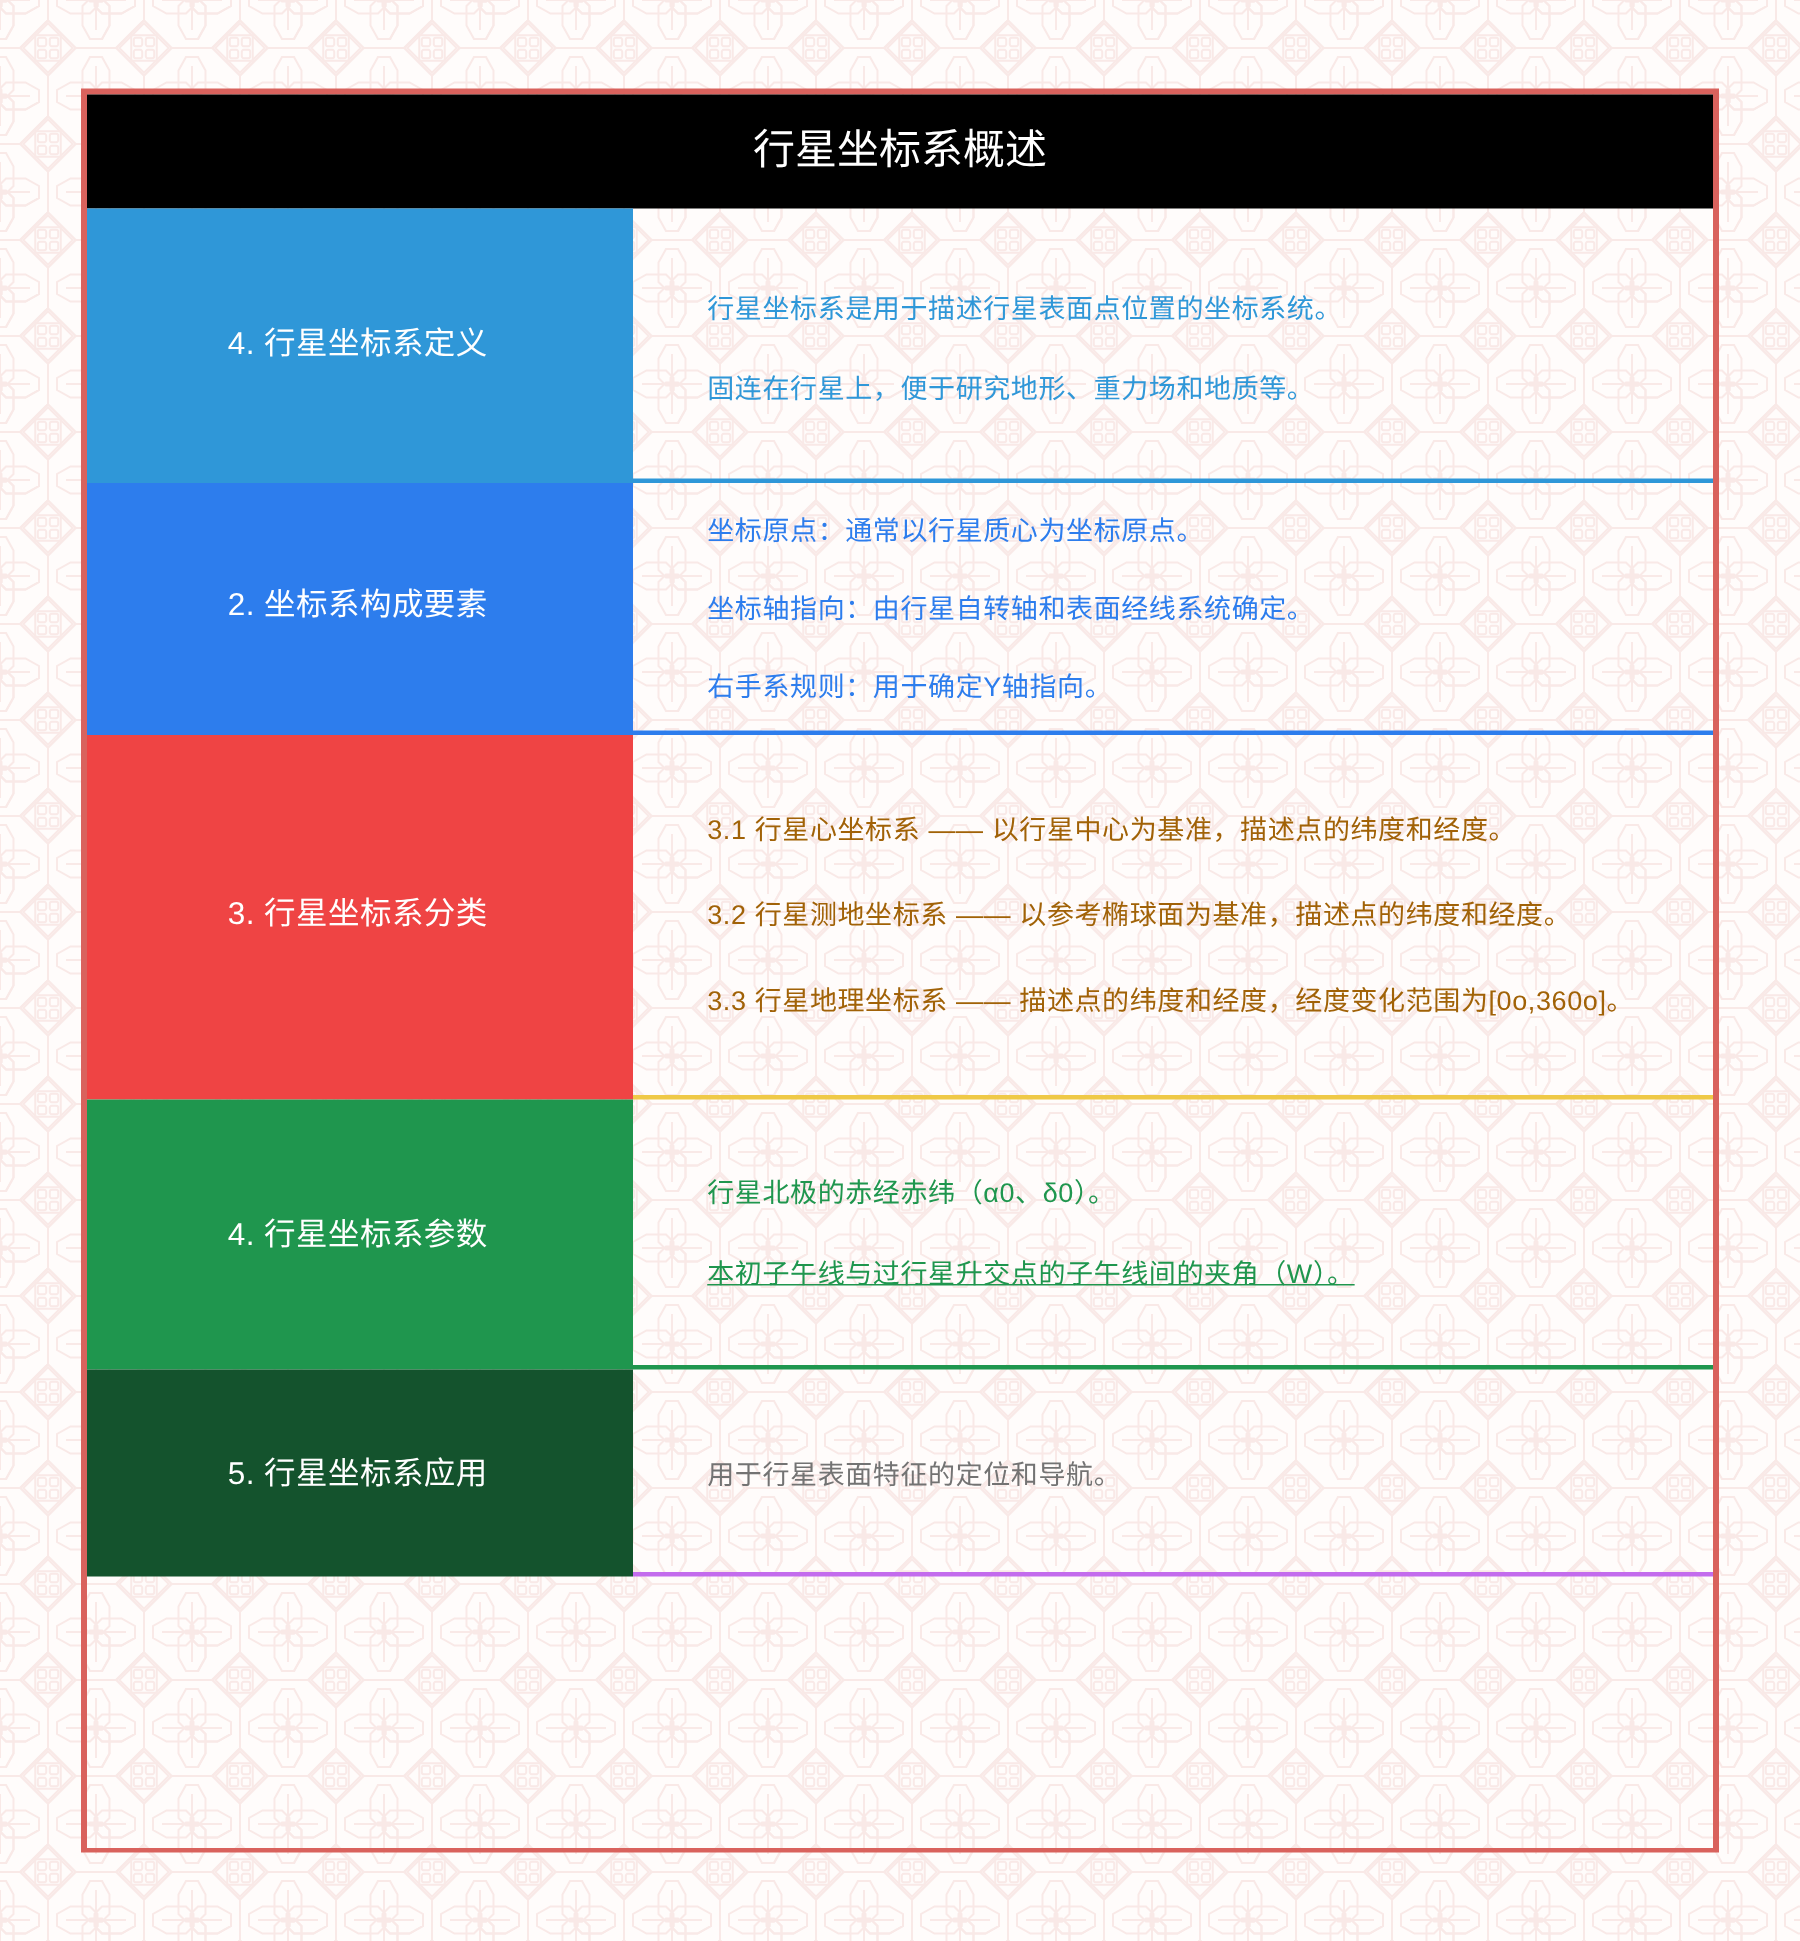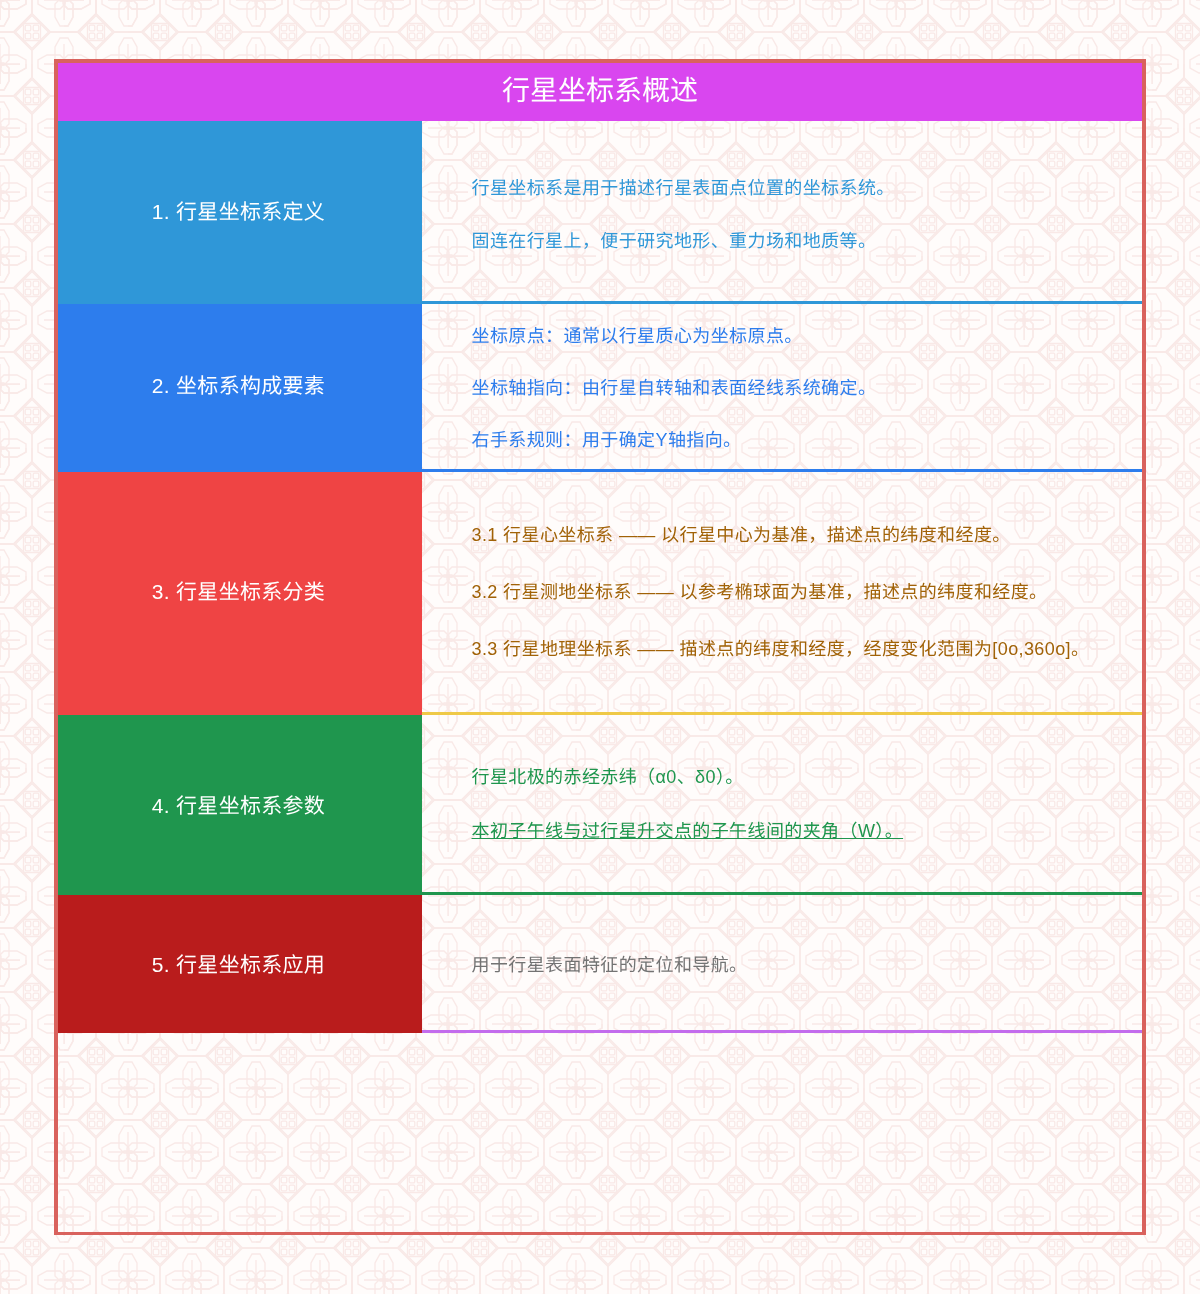--- a/index.html
+++ b/index.html
@@ -5,21 +5,21 @@
   html,body{margin:0;padding:0;}
   body{
     width:1200px;height:1294px;overflow:hidden;
     background:#fffcfb;
     font-family:"Liberation Sans",sans-serif;
     position:relative;
   }
   #bg{position:absolute;left:0;top:0;width:1200px;height:1294px;z-index:0;}
   .wrap{position:absolute;left:54px;top:59px;width:1092px;height:1176px;z-index:1;
         border:4px solid #d9625d;border-bottom-width:3px;box-sizing:border-box;}
-  .title{height:58px;background:#d946ef;color:#fff;display:flex;align-items:center;justify-content:center;
+  .title{height:76px;background:#000000;color:#fff;display:flex;align-items:center;justify-content:center;
          font-size:28px;}
   .title span{position:relative;top:-4px;}
   .rowtbl{display:table;width:100%;table-layout:fixed;border-collapse:separate;border-spacing:0;}
   .row{display:table-row;}
   .lab,.cont{display:table-cell;vertical-align:middle;padding:0;box-sizing:border-box;}
   .lab{width:364px;text-align:center;color:#fff;font-size:21px;line-height:21px;letter-spacing:0.3px;padding-right:3px;}
   .cont{padding-left:49.5px;padding-right:22px;}
   .cont p{margin:0;font-size:18px;line-height:20px;letter-spacing:0.4px;}
   .cont p + p{margin-top:33px;}
   .row:nth-child(2) .cont p + p{margin-top:32px;}
@@ -82,21 +82,21 @@
 </defs>
 <rect width="1200" height="1294" fill="url(#tile)"></rect>
 </svg>
 
 <div class="wrap">
   <div class="title">
       <span>行星坐标系概述</span>
     </div>
   <div class="rowtbl" id="tbody">
       <div class="row">
-        <div class="lab" style="background: rgb(47, 151, 216);"><span>1. 行星坐标系定义</span></div>
+        <div class="lab" style="background: rgb(47, 151, 216);"><span>4. 行星坐标系定义</span></div>
         <div class="cont" style="color: rgb(47, 151, 216); border-bottom: 3px solid rgb(47, 151, 216);">
           <p>行星坐标系是用于描述行星表面点位置的坐标系统。</p>
           <p>固连在行星上，便于研究地形、重力场和地质等。</p>
         </div>
       </div>
       <div class="row">
         <div class="lab" style="background: rgb(45, 125, 237);"><span>2. 坐标系构成要素</span></div>
         <div class="cont" style="color: rgb(45, 125, 237); border-bottom: 3px solid rgb(45, 125, 237);">
           <p>坐标原点：通常以行星质心为坐标原点。</p>
           <p>坐标轴指向：由行星自转轴和表面经线系统确定。</p>
@@ -112,19 +112,19 @@
         </div>
       </div>
       <div class="row">
         <div class="lab" style="background: rgb(31, 150, 78);"><span>4. 行星坐标系参数</span></div>
         <div class="cont" style="color: rgb(31, 150, 78); border-bottom: 3px solid rgb(31, 150, 78);">
           <p>行星北极的赤经赤纬（α0、δ0）。</p>
           <p>本初子午线与过行星升交点的子午线间的夹角（W）。</p>
         </div>
       </div>
       <div class="row">
-        <div class="lab" style="background: #b91c1c;"><span>5. 行星坐标系应用</span></div>
+        <div class="lab" style="background: #14532d;"><span>5. 行星坐标系应用</span></div>
         <div class="cont" style="color: #737373; border-bottom: 3px solid rgb(195, 108, 237);">
           <p>用于行星表面特征的定位和导航。</p>
         </div>
       </div>
     </div>
 </div>
 
 </body></html>

